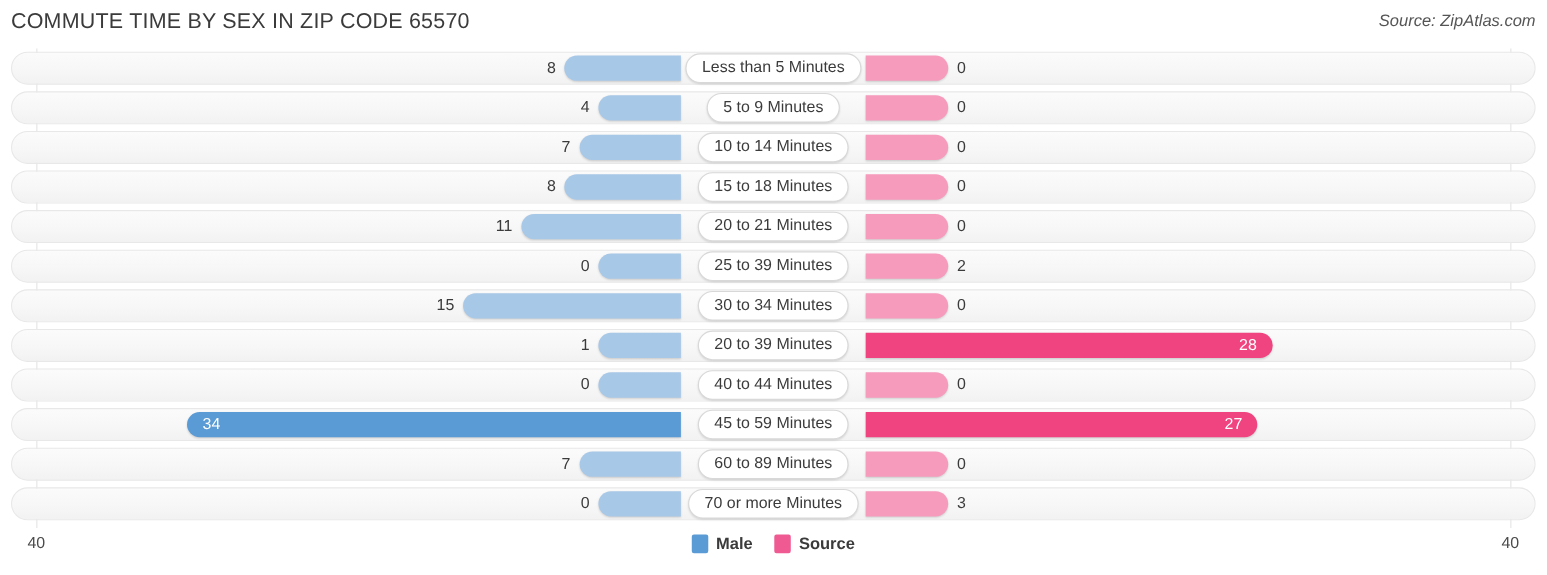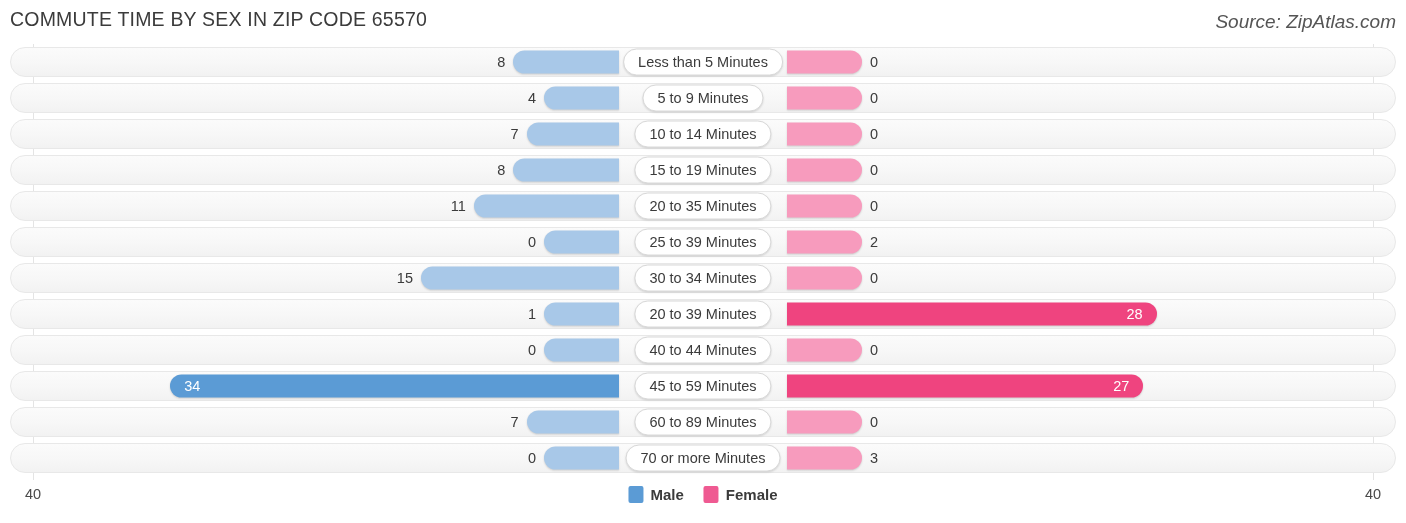--- a/index.html
+++ b/index.html
@@ -27,21 +27,21 @@
     top: 8px;
     font-size: 19.5px;
     letter-spacing: 0.2px;
     color: #3b3b3b;
     white-space: nowrap;
   }
   .source {
     position: absolute;
     right: 10px;
     top: 11px;
-    font-size: 19px;
+    font-size: 15px;
     font-style: italic;
     color: #555555;
     white-space: nowrap;
   }
 
   
   .plot {
     position: absolute;
     left: 0;
     top: 44px;
@@ -202,29 +202,29 @@
         <div class="bar female" style="left: 787px; width: 75px; background: rgb(247, 155, 189);"></div>
         <div class="bar-value" style="left: 870px;">0</div>
         <div class="center-pill">10 to 14 Minutes</div>
       </div>
       <div class="row">
         <div class="track"></div>
         <div class="bar male" style="left: 513.4px; width: 105.6px; background: rgb(168, 200, 232);"></div>
         <div class="bar-value" style="left: 505.4px; transform: translate(-100%, -50%);">8</div>
         <div class="bar female" style="left: 787px; width: 75px; background: rgb(247, 155, 189);"></div>
         <div class="bar-value" style="left: 870px;">0</div>
-        <div class="center-pill">15 to 19 Minutes</div>
+        <div class="center-pill">15 to 18 Minutes</div>
       </div>
       <div class="row">
         <div class="track"></div>
         <div class="bar male" style="left: 473.8px; width: 145.2px; background: rgb(168, 200, 232);"></div>
         <div class="bar-value" style="left: 465.8px; transform: translate(-100%, -50%);">11</div>
         <div class="bar female" style="left: 787px; width: 75px; background: rgb(247, 155, 189);"></div>
         <div class="bar-value" style="left: 870px;">0</div>
-        <div class="center-pill">20 to 35 Minutes</div>
+        <div class="center-pill">20 to 21 Minutes</div>
       </div>
       <div class="row">
         <div class="track"></div>
         <div class="bar male" style="left: 544px; width: 75px; background: rgb(168, 200, 232);"></div>
         <div class="bar-value" style="left: 536px; transform: translate(-100%, -50%);">0</div>
         <div class="bar female" style="left: 787px; width: 75px; background: rgb(247, 155, 189);"></div>
         <div class="bar-value" style="left: 870px;">2</div>
         <div class="center-pill">25 to 39 Minutes</div>
       </div>
       <div class="row">
@@ -281,16 +281,16 @@
 <div class="footer">
   <div class="axis-label left">40</div>
   <div class="axis-label right">40</div>
   <div class="legend" id="legend">
       <div class="legend-item">
         <span class="swatch" style="background: rgb(91, 155, 213);"></span>
         <span class="legend-label">Male</span>
       </div>
       <div class="legend-item">
         <span class="swatch" style="background: rgb(239, 90, 146);"></span>
-        <span class="legend-label">Female</span>
+        <span class="legend-label">Source</span>
       </div>
     </div>
 </div>
 
 </body></html>

